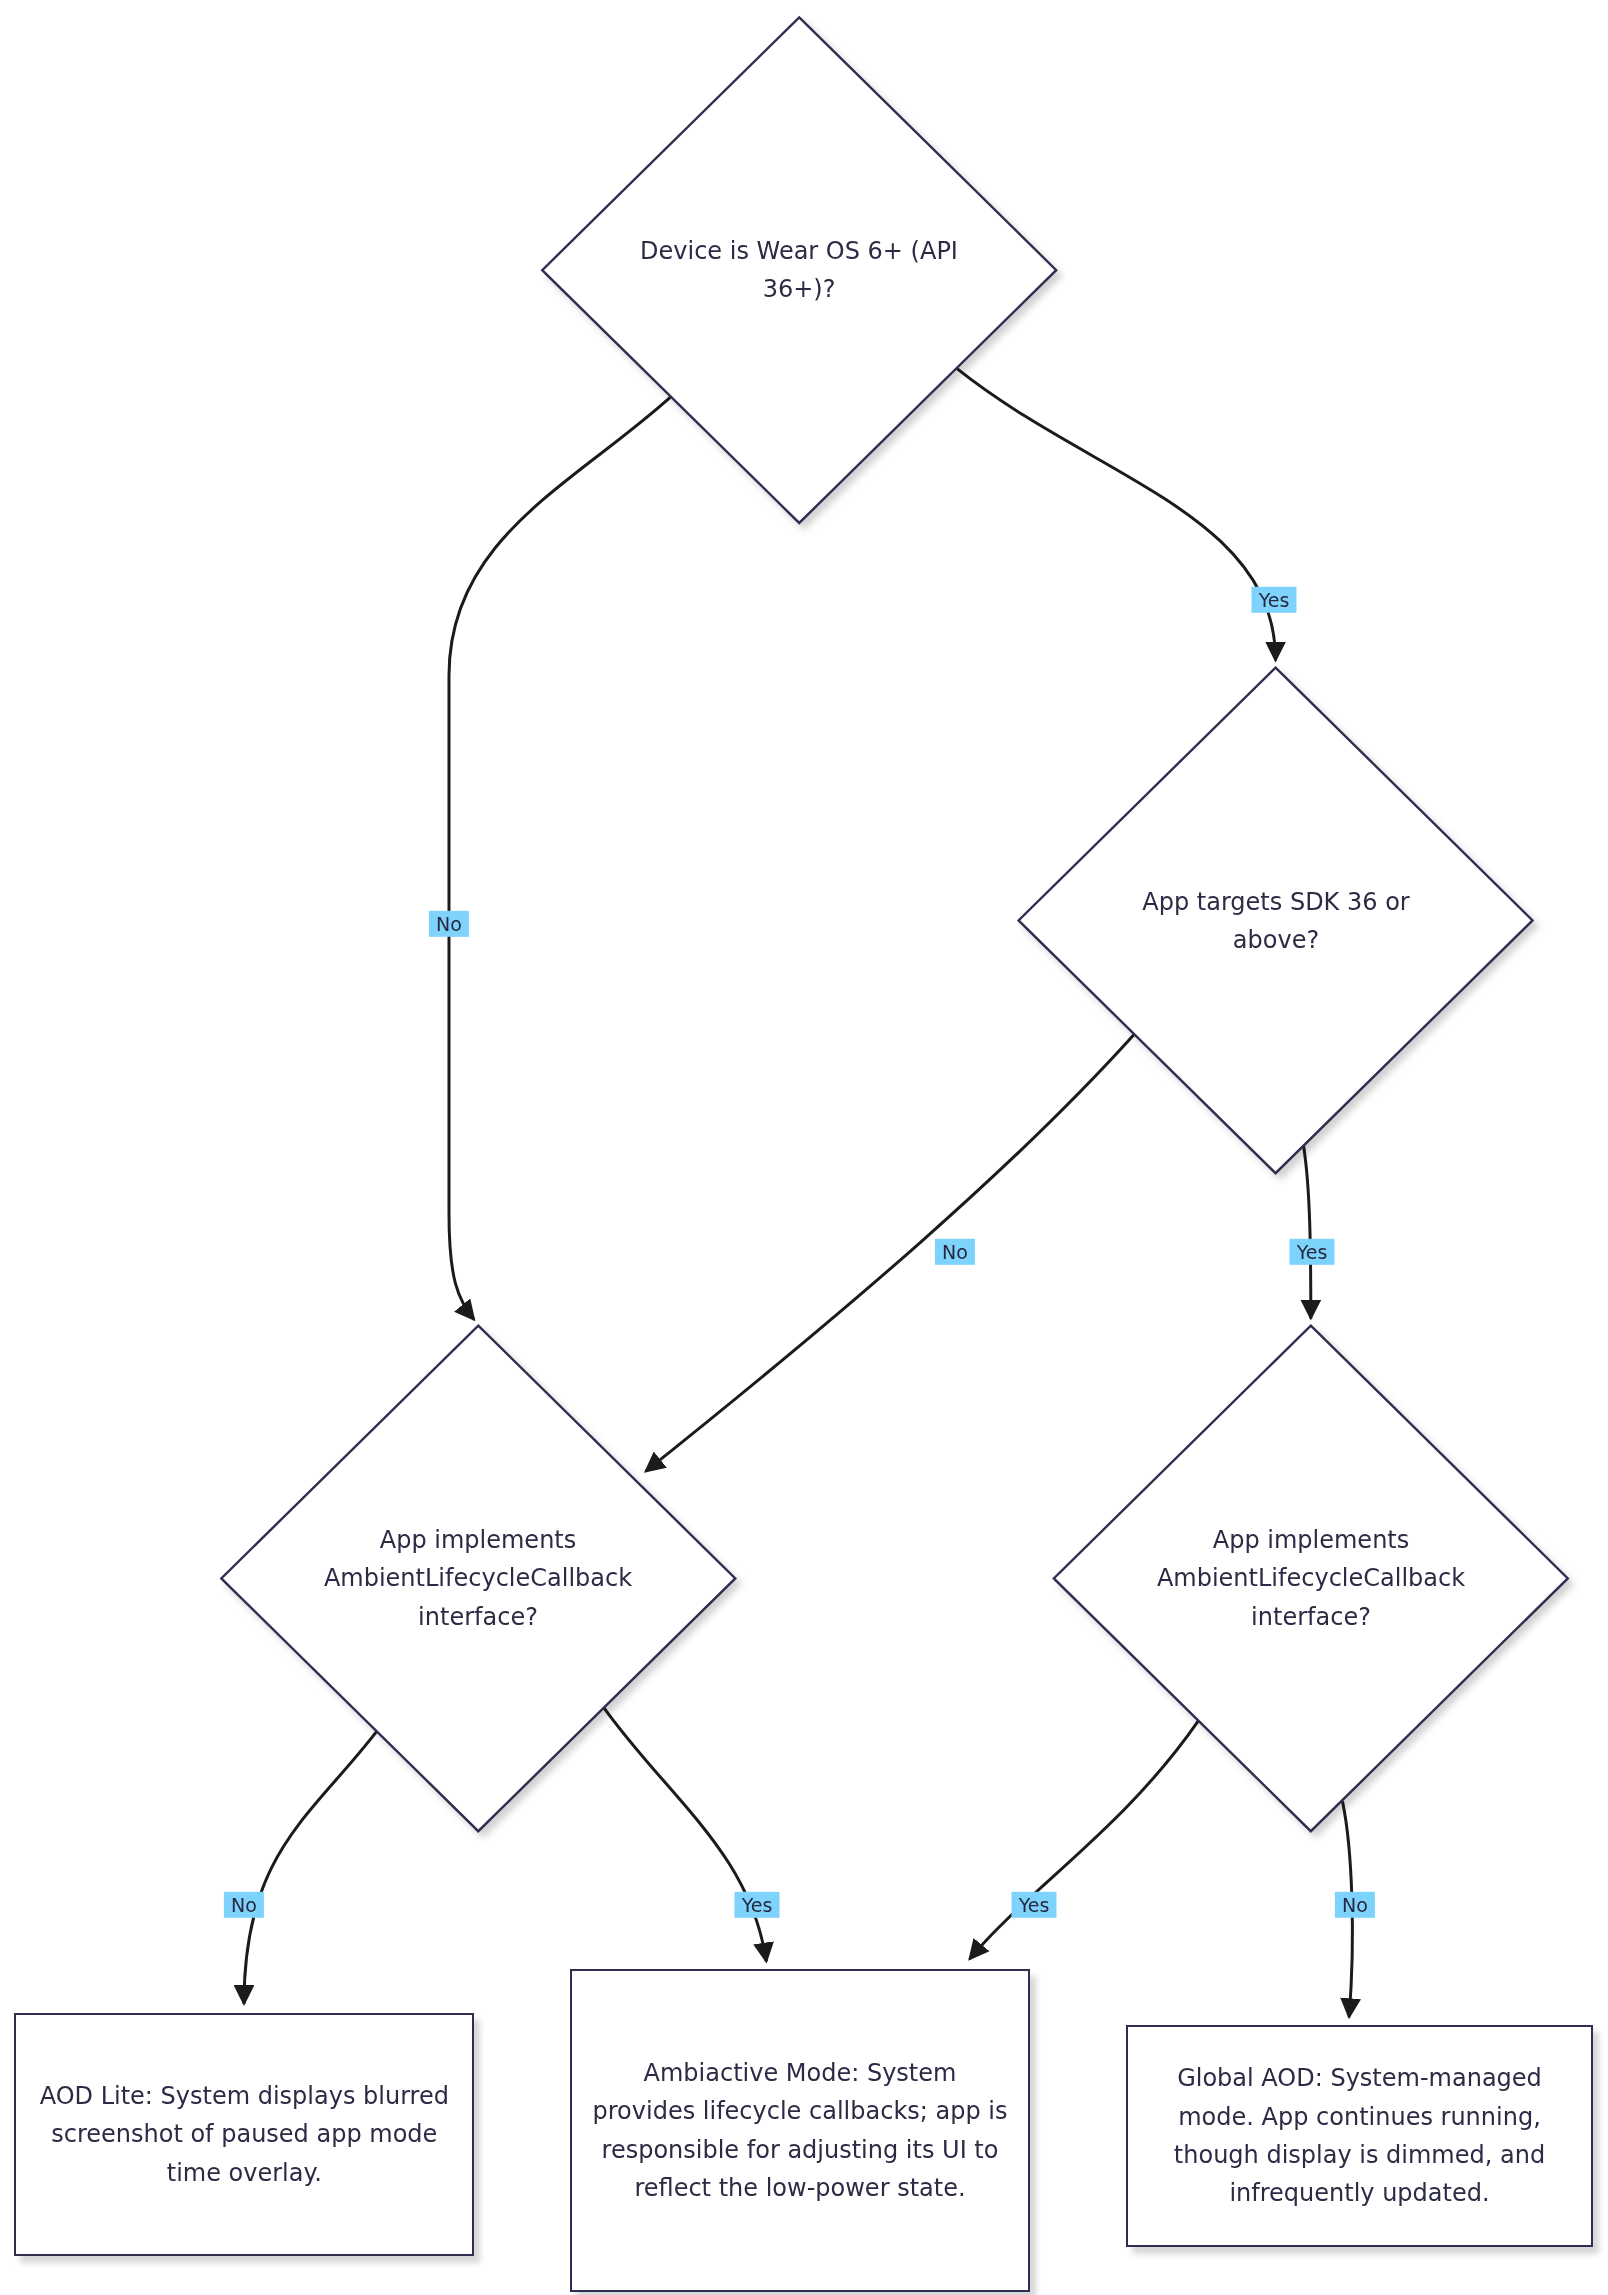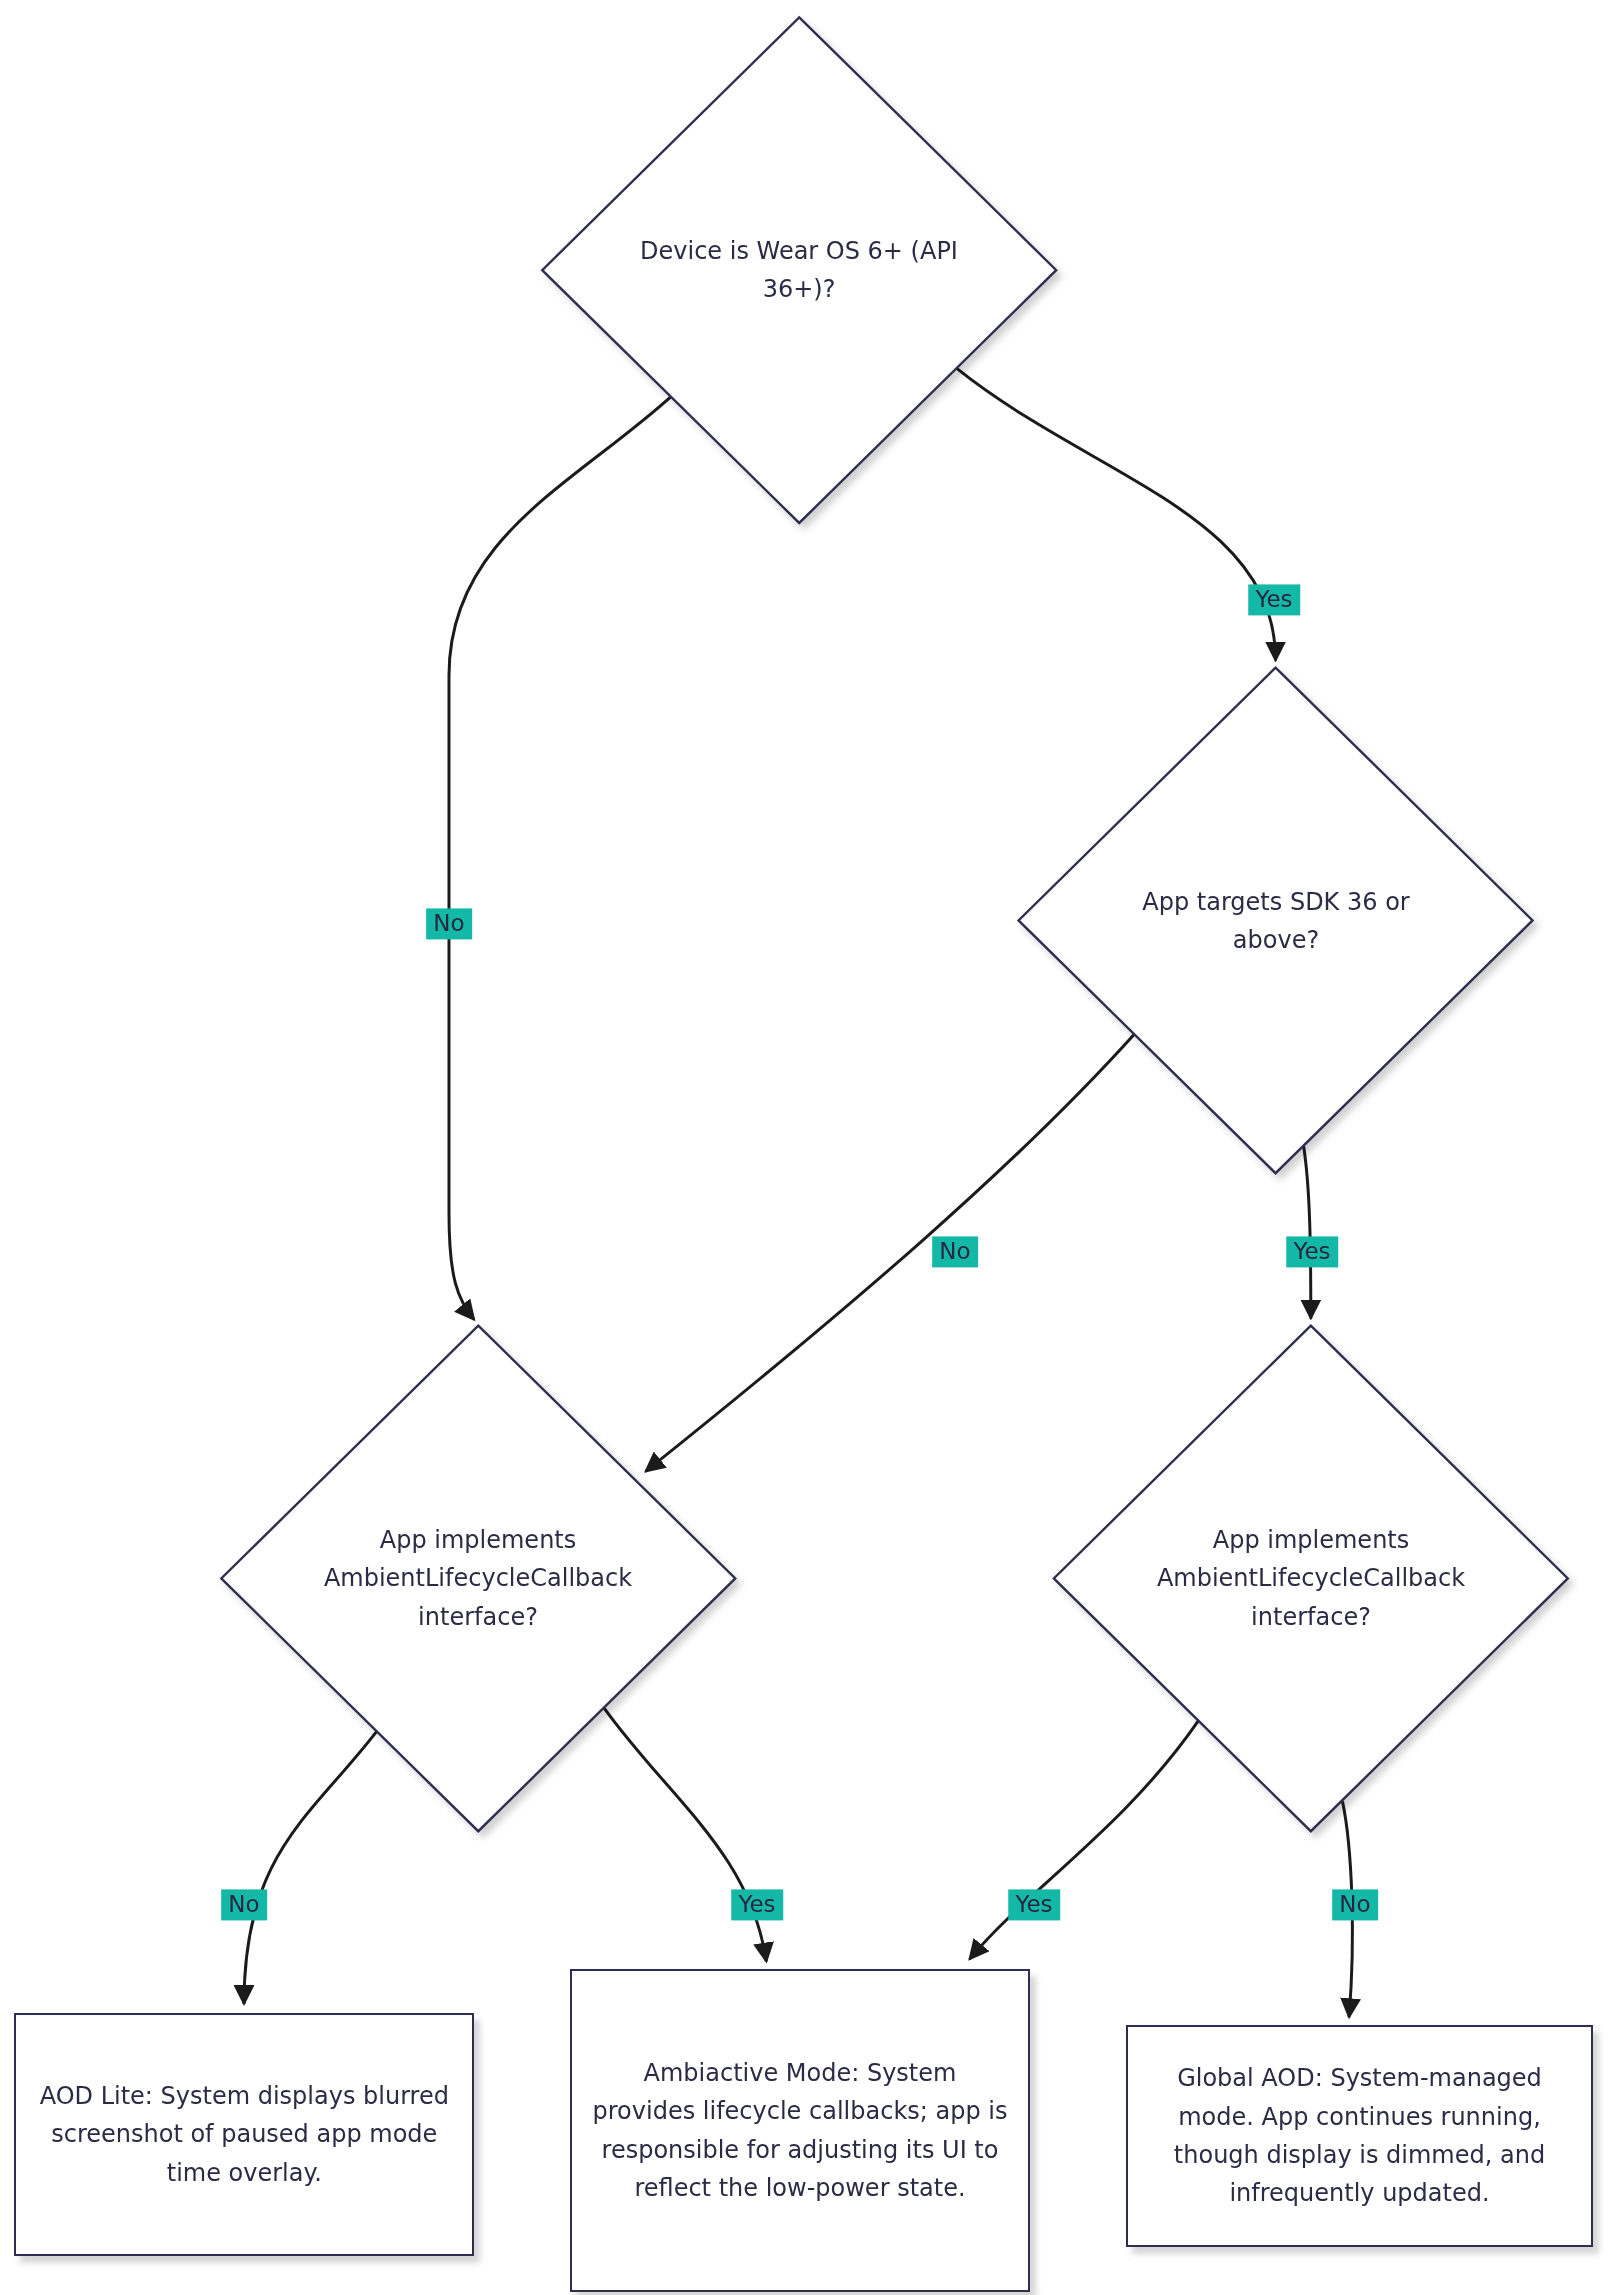--- a/index.html
+++ b/index.html
@@ -31,23 +31,23 @@
     transform:translate(-50%,-50%);
     text-align:center;
     font-size:24px;
     line-height:1.6;
     color:#2b2b45;
   }
 
   .edge-label {
     position:absolute;
     transform:translate(-50%,-50%);
-    background:#14b8a6;
+    background:#7dd3fc;
     color:#27273f;
-    font-size:23px;
+    font-size:19px;
     line-height:1.2;
     padding:1.8px 7.2px;
     white-space:nowrap;
   }
 
   .result-box {
     position:absolute;
     background:#ffffff;
     border:2.4px solid #2e2e50;
     box-shadow:6px 6.6px 6px rgba(0,0,0,0.16);

